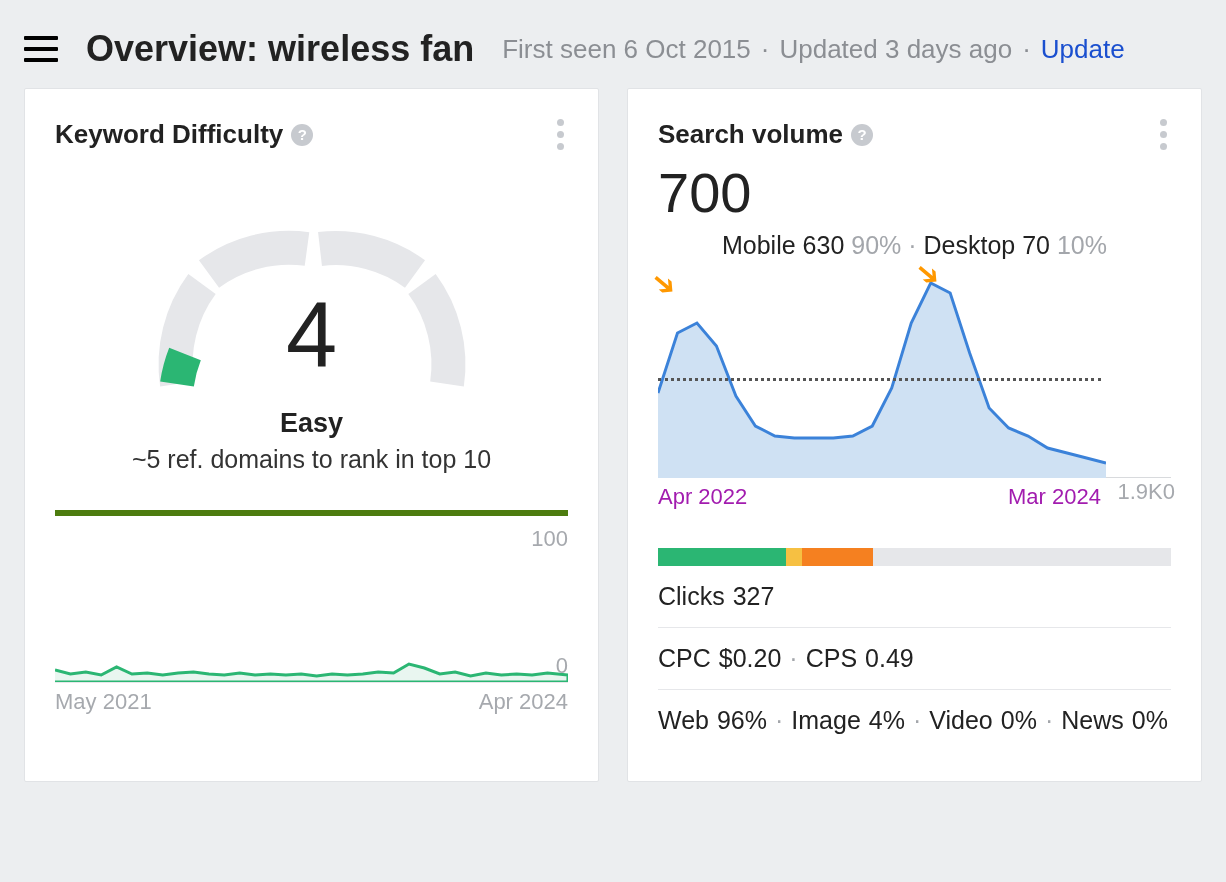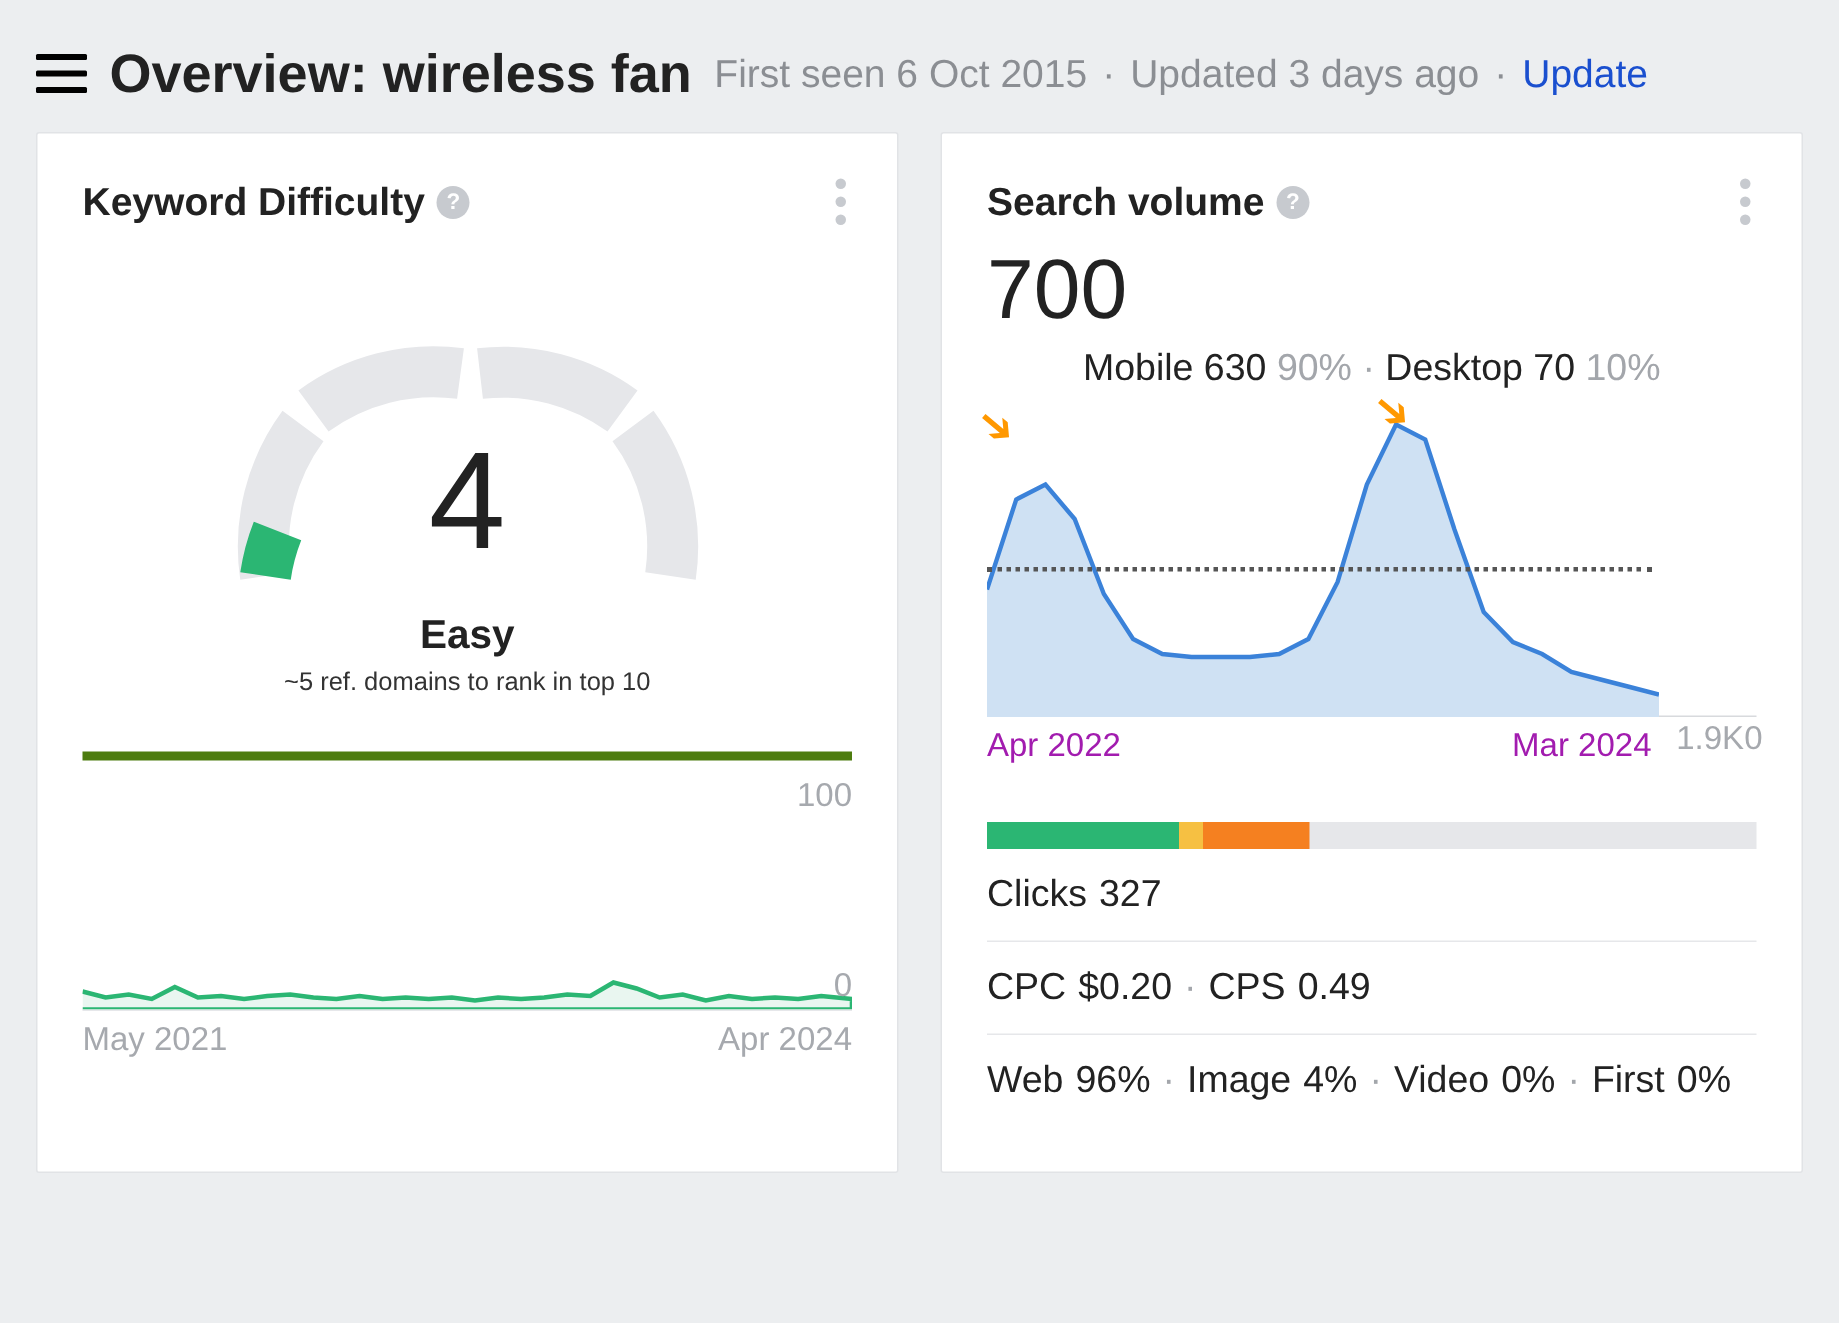--- a/index.html
+++ b/index.html
@@ -1,36 +1,36 @@
 <!DOCTYPE html>
 <html><head>
 <meta charset="utf-8">
 <style>
   * { box-sizing: border-box; margin: 0; padding: 0; }
   body { font-family: -apple-system, BlinkMacSystemFont, "Segoe UI", Helvetica, Arial, sans-serif; background: #eceef0; color: #222; width: 1226px; }
-  .topbar { display: flex; align-items: center; padding: 28px 24px 18px 24px; gap: 15px; }
+  .topbar { display: flex; align-items: center; padding: 28px 24px 18px 24px; gap: 28px; }
   .hamburger { cursor: pointer; width: 34px; height: 26px; display: flex; flex-direction: column; justify-content: space-between; }
   .hamburger div { height: 4px; background: #000; border-radius: 1px; }
   .page-title { font-size: 36px; font-weight: 700; color: #222; }
   .meta { font-size: 26px; color: #8b8e93; display: flex; align-items: center; gap: 10px; flex-wrap: wrap; }
   .meta .sep { color: #8b8e93; }
   .update-link { color: #1a4fcf; font-weight: 400; cursor: pointer; }
   .cards { display: flex; gap: 28px; padding: 0 24px 24px 24px; }
   .card { background: #fff; border: 1px solid #e1e3e6; border-radius: 2px; padding: 26px 30px 30px 30px; flex: 1; position: relative; }
   .card-header { display: flex; align-items: center; justify-content: space-between; margin-bottom: 6px; }
   .card-title-wrap { display: flex; align-items: center; gap: 8px; }
   .card-title { font-size: 26px; font-weight: 700; color: #222; }
   .help-icon { display:inline-flex; width: 22px; height: 22px; border-radius: 50%; background: #c7cacf; color: #fff; font-size: 15px; font-weight: 700; align-items: center; justify-content: center; cursor: pointer; }
   .kebab { display: flex; flex-direction: column; gap: 5px; cursor: pointer; padding: 4px; }
   .kebab div { width: 7px; height: 7px; background: #c7cacf; border-radius: 50%; }
   .kd-gauge-wrap { display: flex; flex-direction: column; align-items: center; margin-top: 30px; }
   .kd-gauge { position: relative; width: 350px; height: 220px; }
   .kd-score { position: absolute; top: 98px; left: 0; right: 0; text-align: center; font-size: 92px; font-weight: 400; color: #222; }
   .kd-label { text-align: center; font-size: 27px; font-weight: 700; margin-top: 4px; }
-  .kd-desc { text-align: center; font-size: 17px; color: #333; margin-top: 6px; }
+  .kd-desc { text-align: center; font-size: 25px; color: #333; margin-top: 6px; }
   .mini-chart-container { margin-top: 36px; border-top: 6px solid #4d7c0f; position: relative; }
   .mini-axis-top { text-align: right; font-size: 22px; color: #a6a9ae; padding-top: 10px; }
   .mini-chart { height: 130px; position: relative; }
   .mini-axis-bottom { display: flex; justify-content: space-between; font-size: 22px; color: #a6a9ae; border-top: 1px solid #e6e7ea; padding-top: 6px; }
   .mini-axis-bottom .zero { position: absolute; right: 0; top: -30px; }
   .sv-big { font-size: 56px; font-weight: 400; margin-top: 2px; }
   .sv-breakdown { font-size: 25px; margin-top: 6px; text-align: center; }
   .sv-breakdown .gray { color: #a3a6ab; }
   .sv-chart-wrap { margin-top: 18px; position: relative; height: 200px; border-bottom: 1px solid #d8dadd; }
   .sv-yaxis { position: absolute; right: -4px; top: 0; bottom: -28px; display: flex; flex-direction: row; justify-content: space-between; align-items: flex-end; font-size: 22px; color: #a6a9ae; }
@@ -178,18 +178,18 @@
     <div class="stat-line">
       <span>Web</span>
       <span>96%</span>
       <span class="gray">·</span>
       <span>Image</span>
       <span>4%</span>
       <span class="gray">·</span>
       <span>Video</span>
       <span>0%</span>
       <span class="gray">·</span>
-      <span>First</span>
+      <span>News</span>
       <span>0%</span>
     </div>
   </div>
 
 </div>
 
 </body></html>

